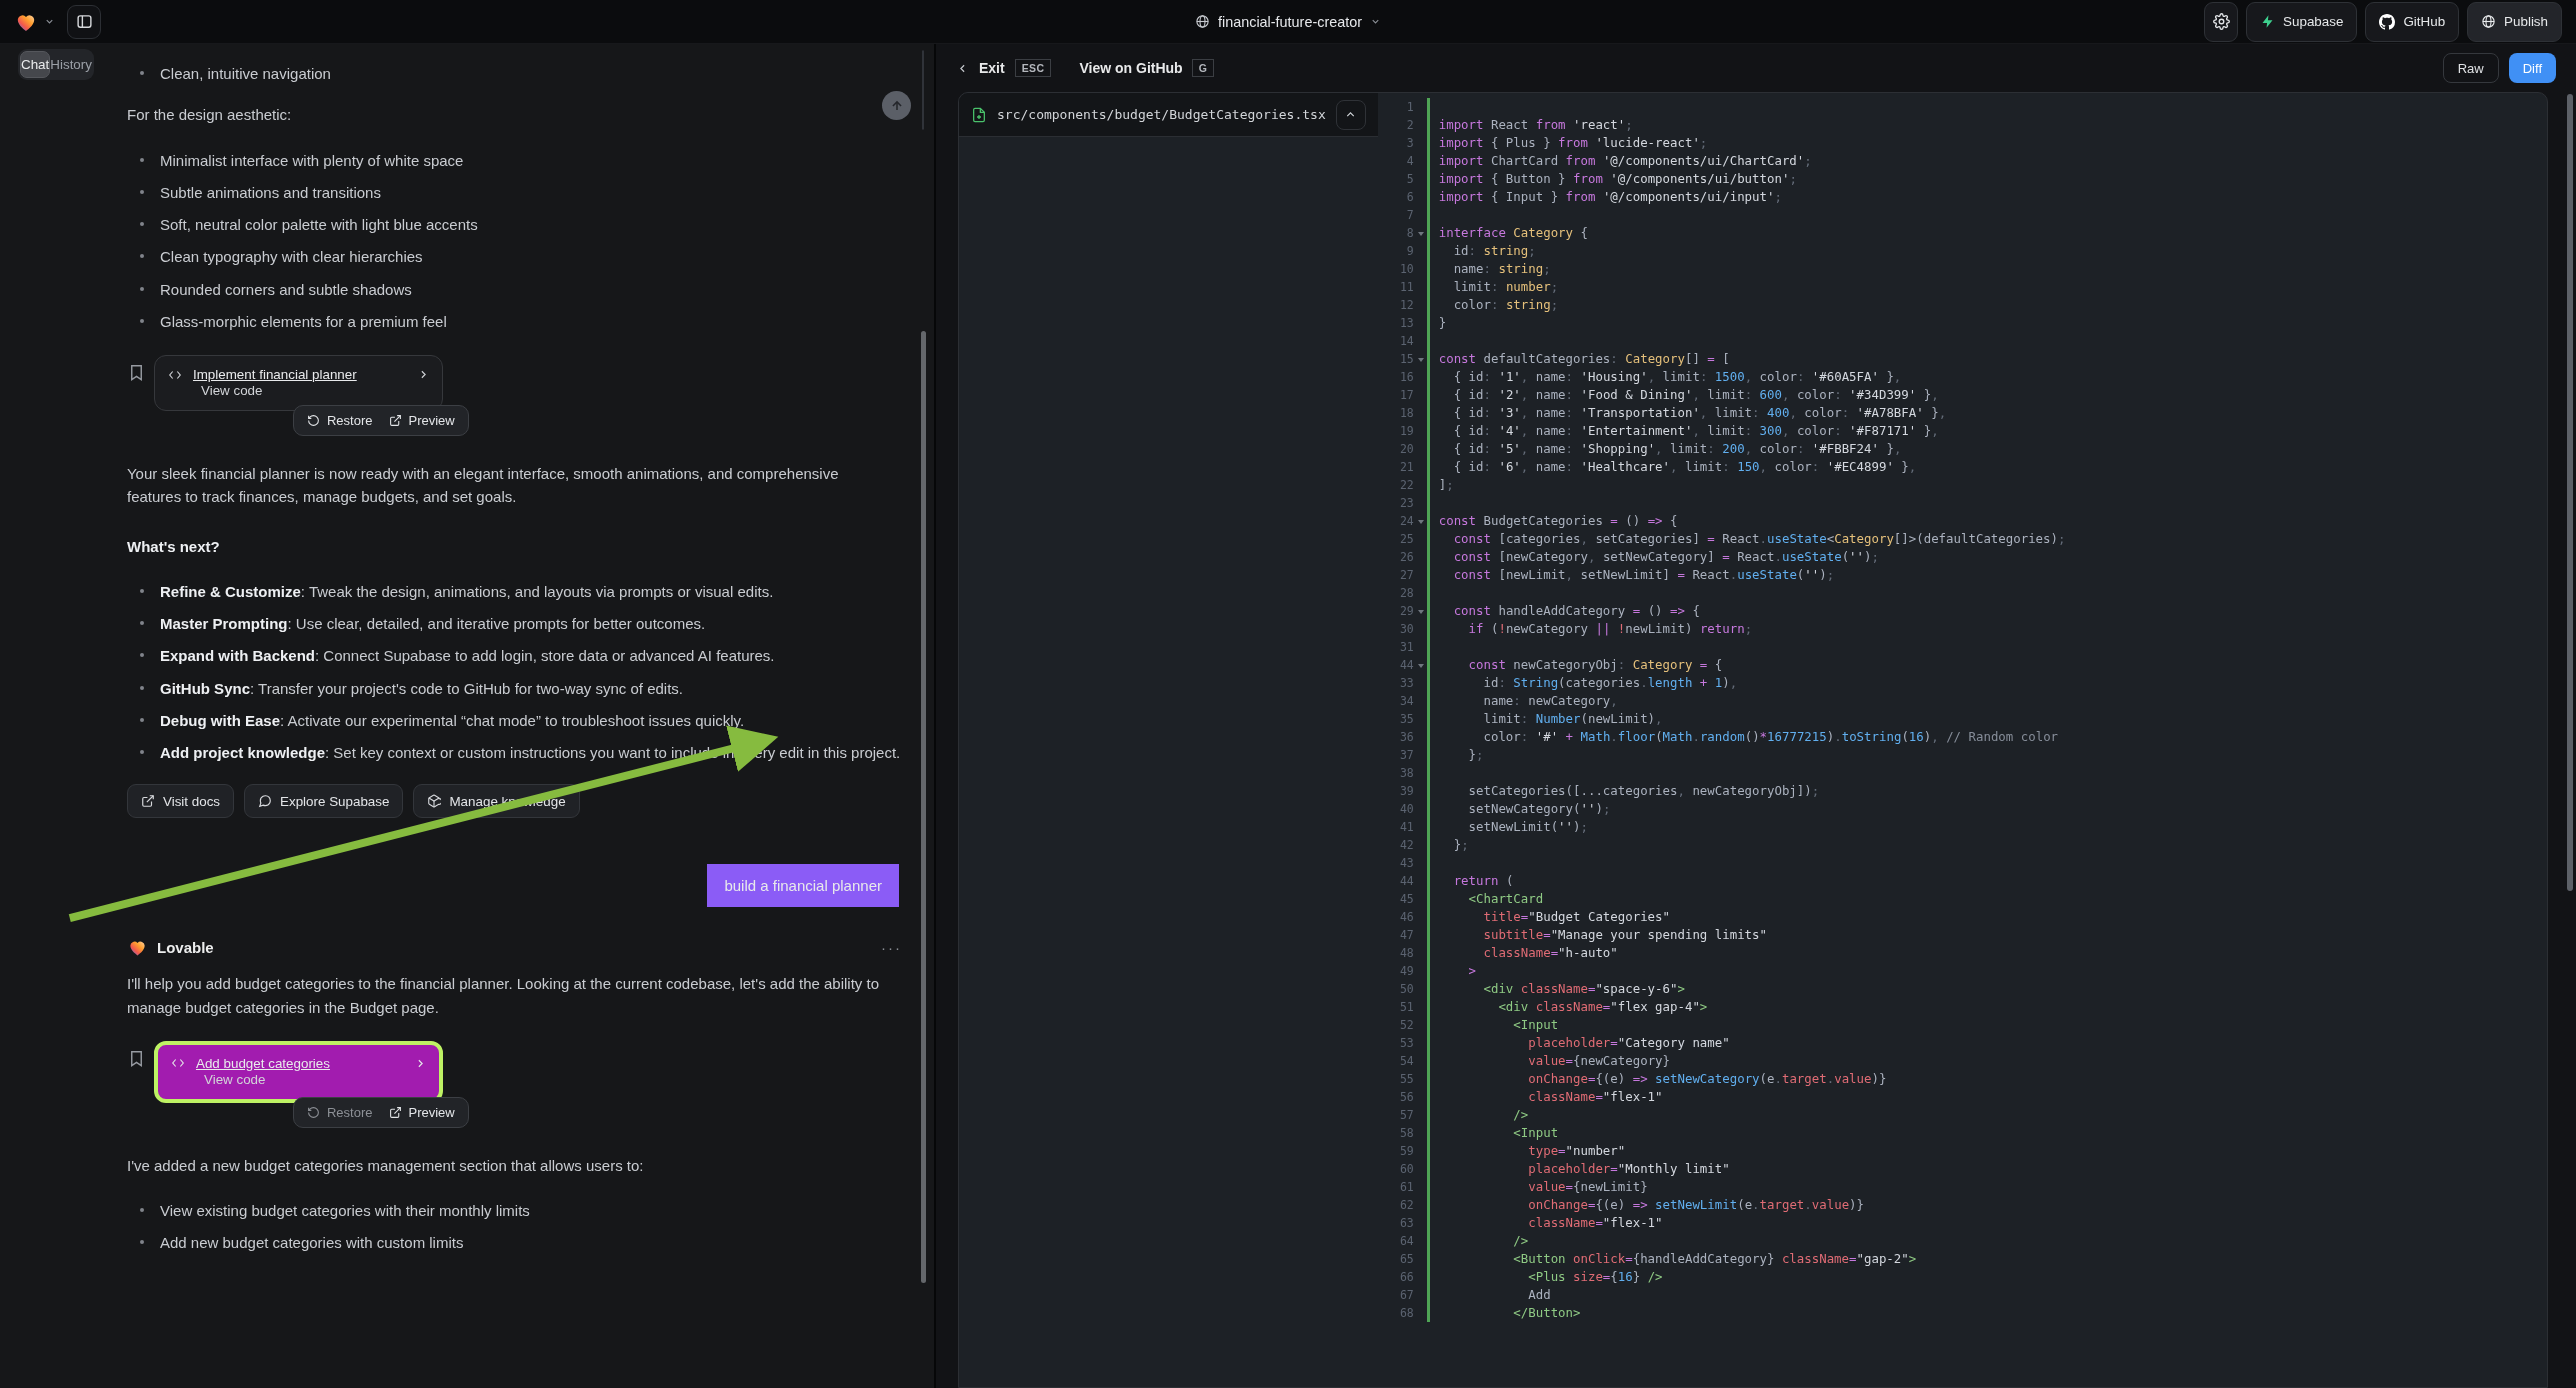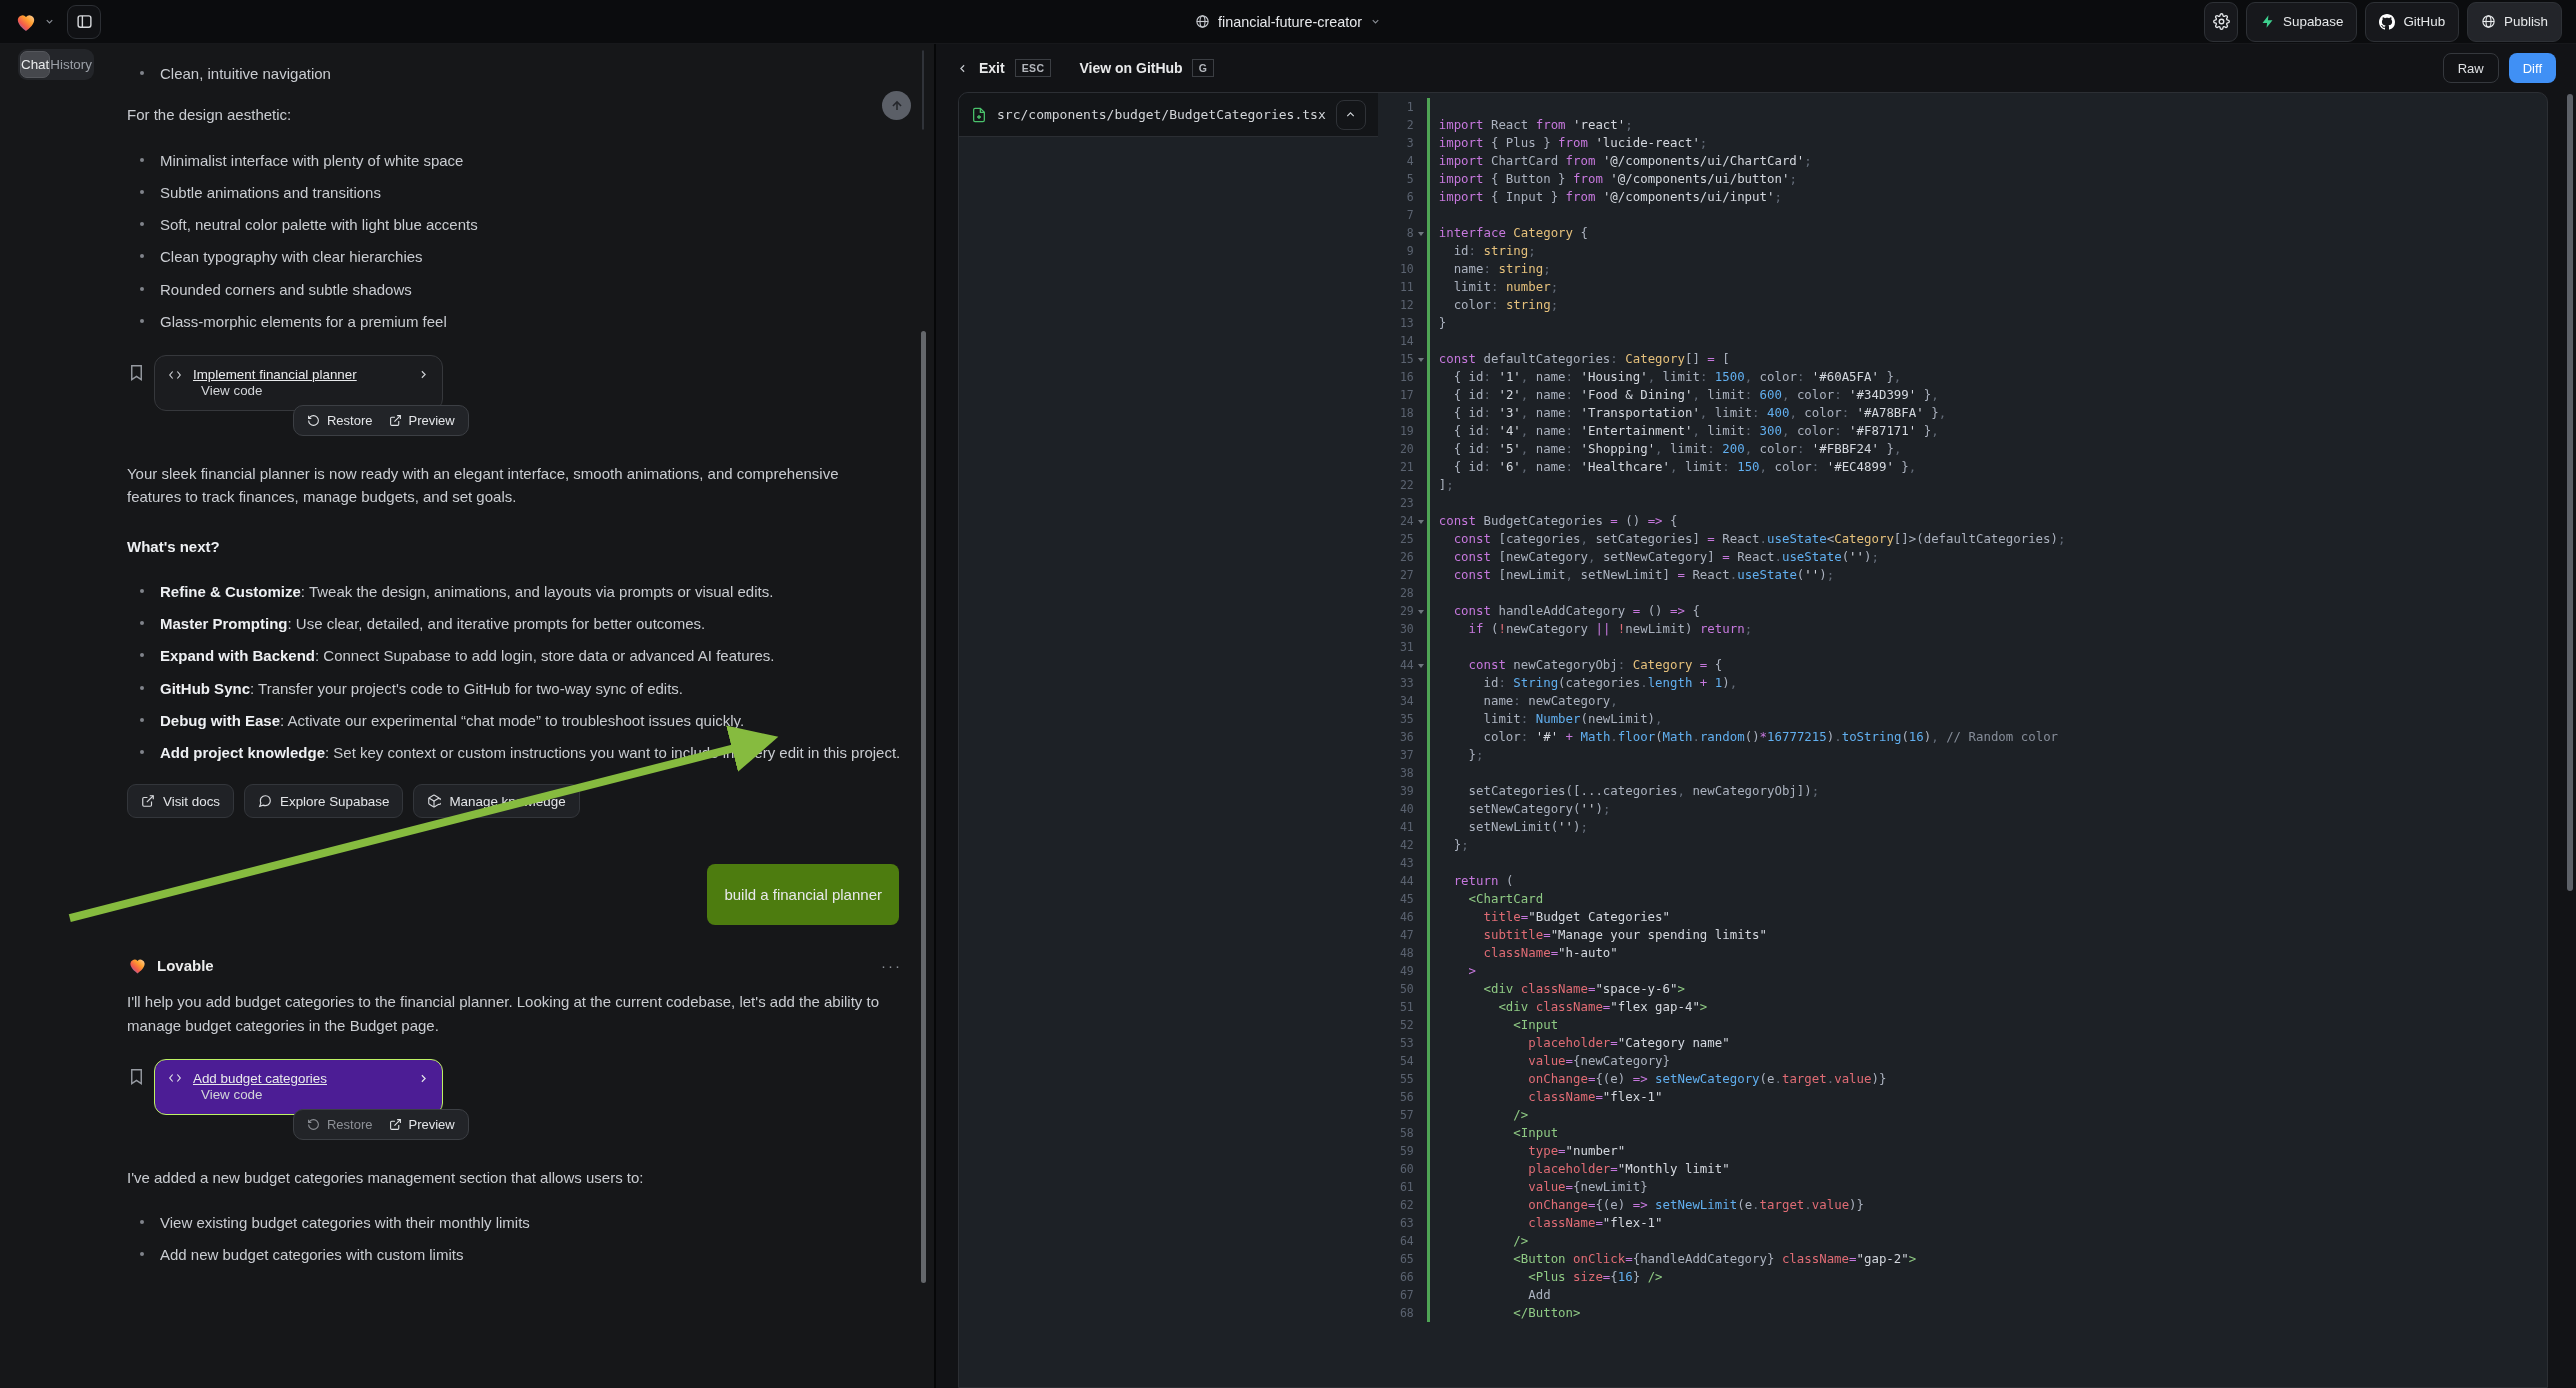--- a/index.html
+++ b/index.html
@@ -44,38 +44,38 @@
     border-radius:50%; background:#80848b; }
   .chat-scroll li b { color:#eef0f3; font-weight:700; }
   .hgroup { color:#eef0f3 !important; font-weight:700; }
   .mt8{margin-top:8px;} .mt14{margin-top:14px;} .mt18{margin-top:18px;} .mt22{margin-top:22px;} .mt26{margin-top:26px;}
 
   
   .vrow { display:flex; align-items:flex-start; gap:8px; margin-top:22px; }
   .bm-icon { color:#979ba2; margin-top:8px; }
   .vcard { width:289px; border-radius:12px; padding:11px 12px 12px; }
   .vcard.outlined { background:#1b1c1f; border:1px solid #36383c; }
-  .vcard.filled { background:#4c1d95; border:1px solid #bef264; }
+  .vcard.filled { background:#a21caf; border:4px solid #bef264; }
   .vcard-top { display:flex; align-items:center; gap:10px; color:#e9eaec; font-size:13.4px; }
   .vcard-top .title { flex:1;text-decoration:underline; }
   .vcard-link { margin:1px 0 0 34px; font-size:13.4px; color:#d2d4d8; cursor:pointer; }
   .vpill { display:inline-flex; align-items:center; gap:16px; background:#222428; border:1px solid #3c3f44;
     border-radius:10px; padding:7px 13px; margin:-6px 0 0 139px; position:relative; z-index:2;
     font-size:13px; color:#e3e5e8; }
   .vpill .item { display:flex; align-items:center; gap:7px; cursor:pointer; }
   .vpill .dim { color:#8d9096; }
 
   
   .act-row { display:flex; gap:10px; margin-top:20px; }
   .act-btn { display:flex; align-items:center; gap:8px; height:34px; padding:0 13px; background:#202226;
     border:1px solid #33363b; border-radius:9px; color:#e3e5e8; font-size:13.4px; cursor:pointer; }
 
   
   .bubble-row { display:flex; justify-content:flex-end; padding-right:3px; }
-  .bubble { background:#4d7c0f; border-radius:8px; padding:22px 17px; color:#e8e9eb; font-size:15px; }
+  .bubble { background:#8b5cf6; border-radius:0; padding:13px 17px; color:#e8e9eb; font-size:15px; }
 
   
   .asst-row { display:flex; align-items:center; gap:9px; margin-top:30px; }
   .asst-name { color:#eceded; font-size:15px; font-weight:600; flex:1; }
   .dots { color:#8b8f96; font-size:15px; letter-spacing:2px; cursor:pointer; }
 
   
   .input-box { margin:6px 10px 9px; background:#1b1d21; border:1px solid #303339; border-radius:16px;
     height:80px; position:relative; }
   .input-box input { position:absolute; top:13px; left:21px; right:20px; background:transparent; border:none;

